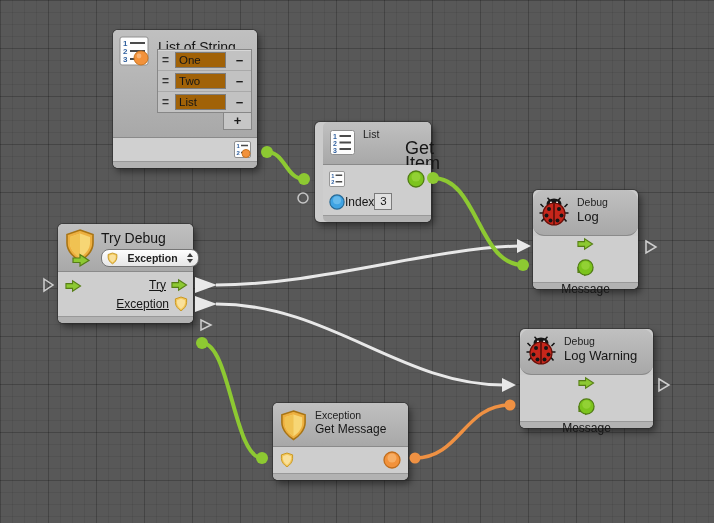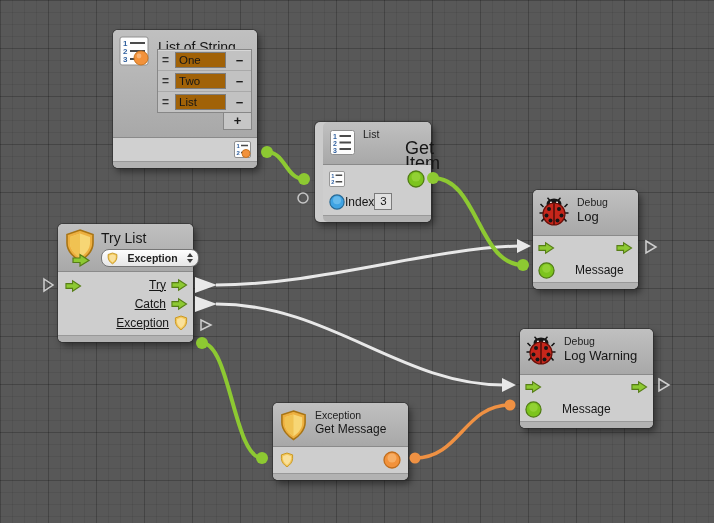--- a/index.html
+++ b/index.html
@@ -74,26 +74,26 @@
   .dropdown .dd-label{font-size:10.5px;font-weight:bold;color:#222;flex:1;text-align:center;}
   .dd-arrows{display:flex;flex-direction:column;gap:2px;}
   .dd-arrows i{display:block;width:0;height:0;border-left:3px solid transparent;border-right:3px solid transparent;}
   .dd-up{border-bottom:4px solid #3c3c3c;}
   .dd-down{border-top:4px solid #3c3c3c;}
   #n-trycatch .body{padding:3px 0;text-decoration:underline;}
   #n-trycatch .row{height:19px;justify-content:flex-end;gap:5px;padding-right:5px;font-size:12px;}
   #n-trycatch .in-arrow{position:absolute;left:7px;top:7px;}
 
   
-  .debugnode .header{height:45px;}
+  .debugnode .header{height:45px;border-radius:11px;}
   .debugnode .h-icon{position:absolute;left:6px;top:7px;}
   .debugnode .category{position:absolute;left:44px;top:6px;}
   .debugnode .title{position:absolute;left:44px;top:19px;font-size:13px;}
   .debugnode .body{padding:1px 0;}
-  .debugnode .row{height:22px;padding:0 5px;gap:20px;}
+  .debugnode .row{height:22px;padding:0 5px;gap:6px;flex-direction:column;}
   #n-log{left:533px;top:190px;width:105px;}
   #n-logwarning{left:520px;top:329px;width:133px;}
 
   
   #n-getmessage{left:273px;top:403px;width:135px;}
   #n-getmessage .header{height:43px;}
   #n-getmessage .h-icon{position:absolute;left:6px;top:7px;}
   #n-getmessage .category{position:absolute;left:42px;top:6px;}
   #n-getmessage .title{position:absolute;left:42px;top:19px;font-size:12px;}
   #n-getmessage .row{height:26px;padding:0 7px;gap:6px;}
@@ -203,21 +203,21 @@
   <div class="node" id="n-trycatch">
     <div class="header">
       <span class="icon h-icon">
         <svg width="36" height="38" viewBox="0 0 36 38">
           <path d="M16 1 L29 5.5 V14 C29 22.5 21.5 29 16 32 C10.5 29 3 22.5 3 14 V5.5 Z" fill="#EDAF3F" stroke="#A87414" stroke-width="1.6"></path>
           <path d="M16 4.5 L26 8 V14 C26 20.5 20.5 26 16 28.5 C11.5 26 6 20.5 6 14 V8 Z" fill="#F7D675"></path>
           <path d="M16 4.5 V28.5 C11.5 26 6 20.5 6 14 V8 Z" fill="#F0C252"></path>
           <path d="M9 29 H16 V25.5 L25 31.5 L16 37 V33.5 H9 Z" fill="#8DC932" stroke="#567d16" stroke-width="1.2"></path>
         </svg>
       </span>
-      <span class="title">Try List</span>
+      <span class="title">Try Debug</span>
       <div class="dropdown">
         <span class="icon">
           <svg width="11" height="13" viewBox="0 0 30 32">
             <path d="M15 1 L27 5 V13 C27 21 20 27.5 15 30.5 C10 27.5 3 21 3 13 V5 Z" fill="#F3C85C" stroke="#B8860B" stroke-width="2"></path>
             <path d="M15 5 L23.5 8 V13.5 C23.5 19 19 24 15 26.5 C11 24 6.5 19 6.5 13.5 V8 Z" fill="#F9E09A"></path>
           </svg>
         </span>
         <span class="dd-label">Exception</span>
         <span class="dd-arrows">
             <i class="dd-up"></i>
@@ -226,28 +226,20 @@
       </div>
     </div>
     <div class="body">
       <span class="icon in-arrow">
         <svg width="17" height="14" viewBox="0 0 18 14">
           <path d="M1 4.5 H8 V1.5 L16.5 7 L8 12.5 V9.5 H1 Z" fill="#8DC932" stroke="#567d16" stroke-width="1.1"></path>
         </svg>
       </span>
       <div class="row">
         <span class="plabel">Try</span>
-        <span class="icon">
-          <svg width="17" height="14" viewBox="0 0 18 14">
-              <path d="M1 4.5 H8 V1.5 L16.5 7 L8 12.5 V9.5 H1 Z" fill="#8DC932" stroke="#567d16" stroke-width="1.1"></path>
-            </svg>
-        </span>
-      </div>
-      <div class="row">
-        <span class="plabel">Catch</span>
         <span class="icon">
           <svg width="17" height="14" viewBox="0 0 18 14">
               <path d="M1 4.5 H8 V1.5 L16.5 7 L8 12.5 V9.5 H1 Z" fill="#8DC932" stroke="#567d16" stroke-width="1.1"></path>
             </svg>
         </span>
       </div>
       <div class="row">
         <span class="plabel">Exception</span>
         <span class="icon">
           <svg width="14" height="16" viewBox="0 0 30 32">

